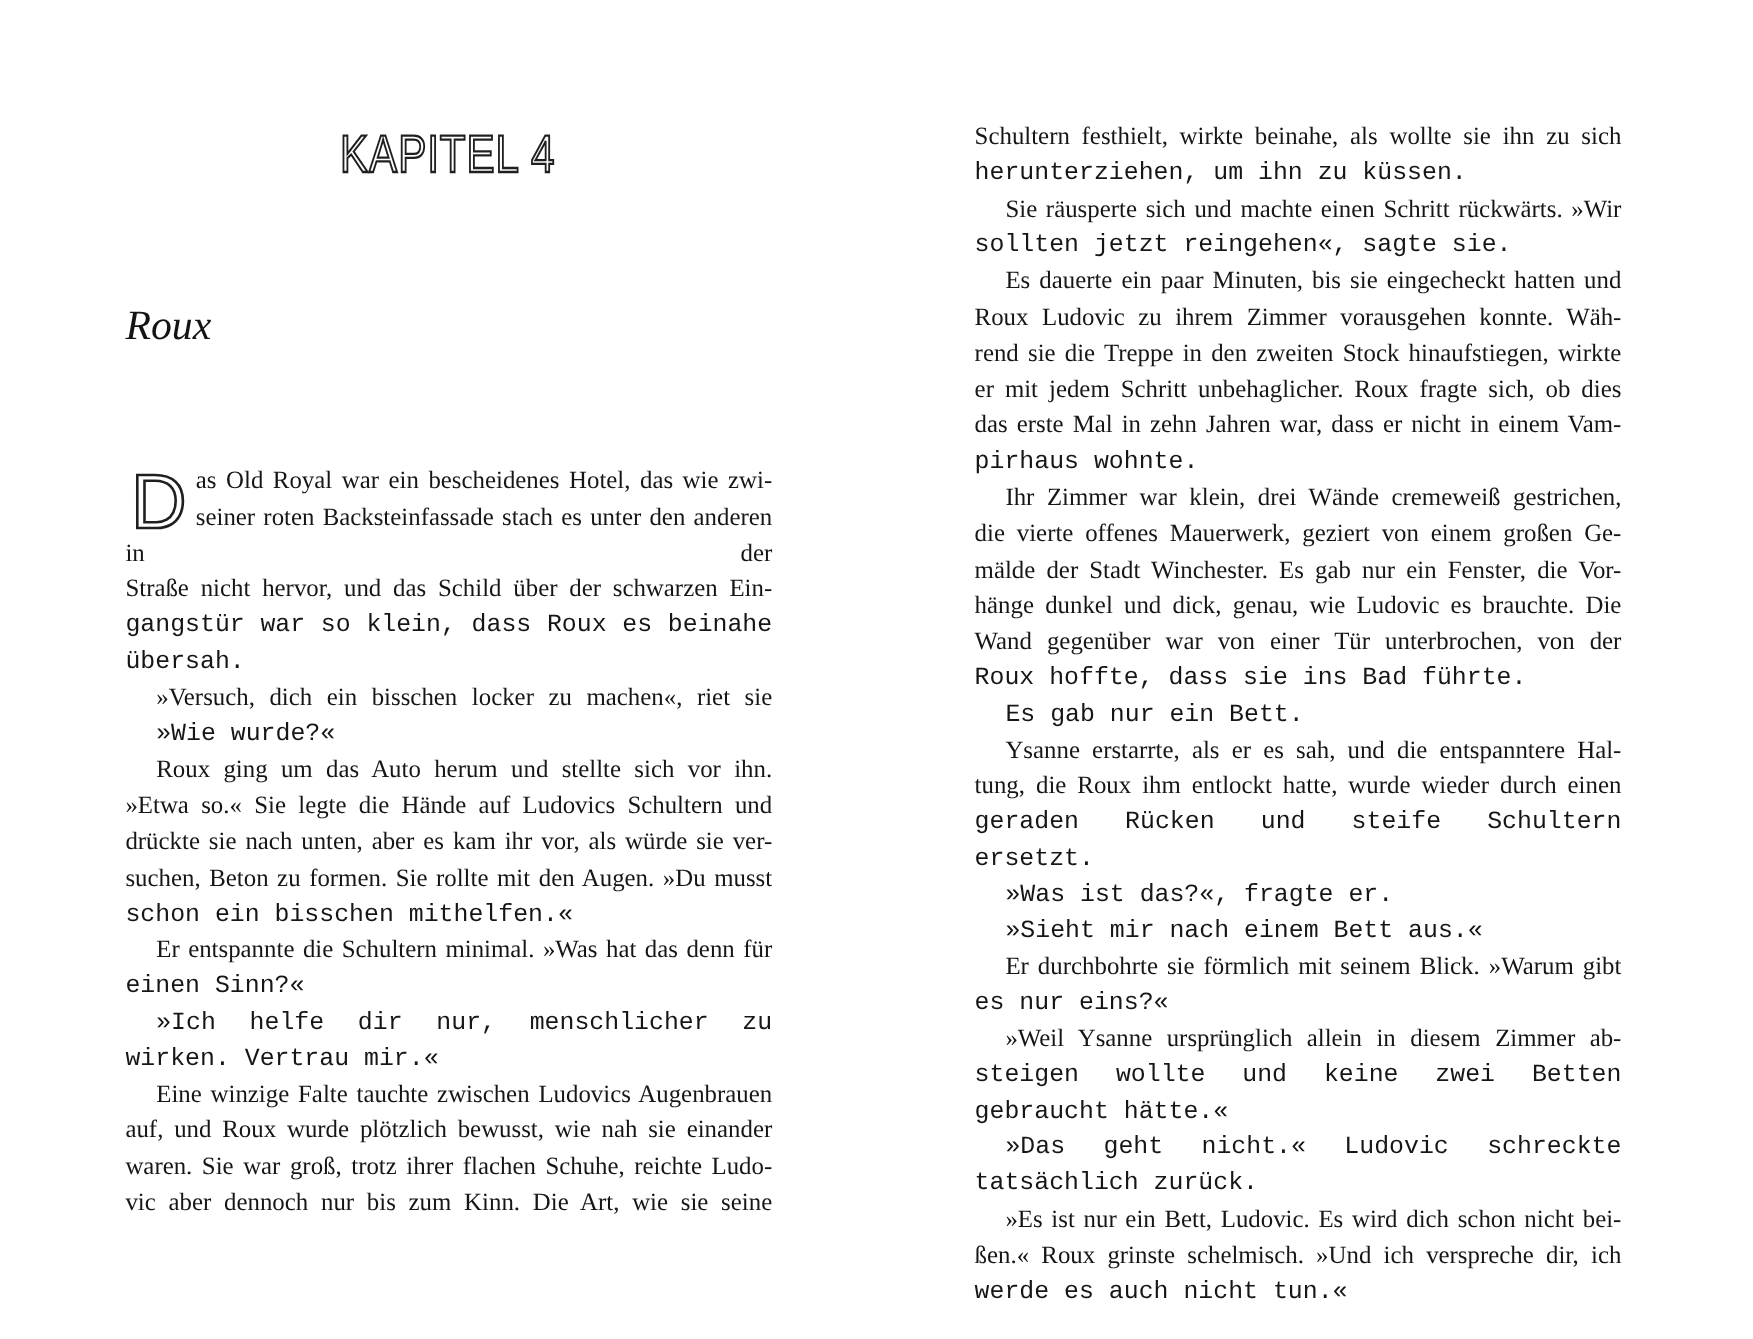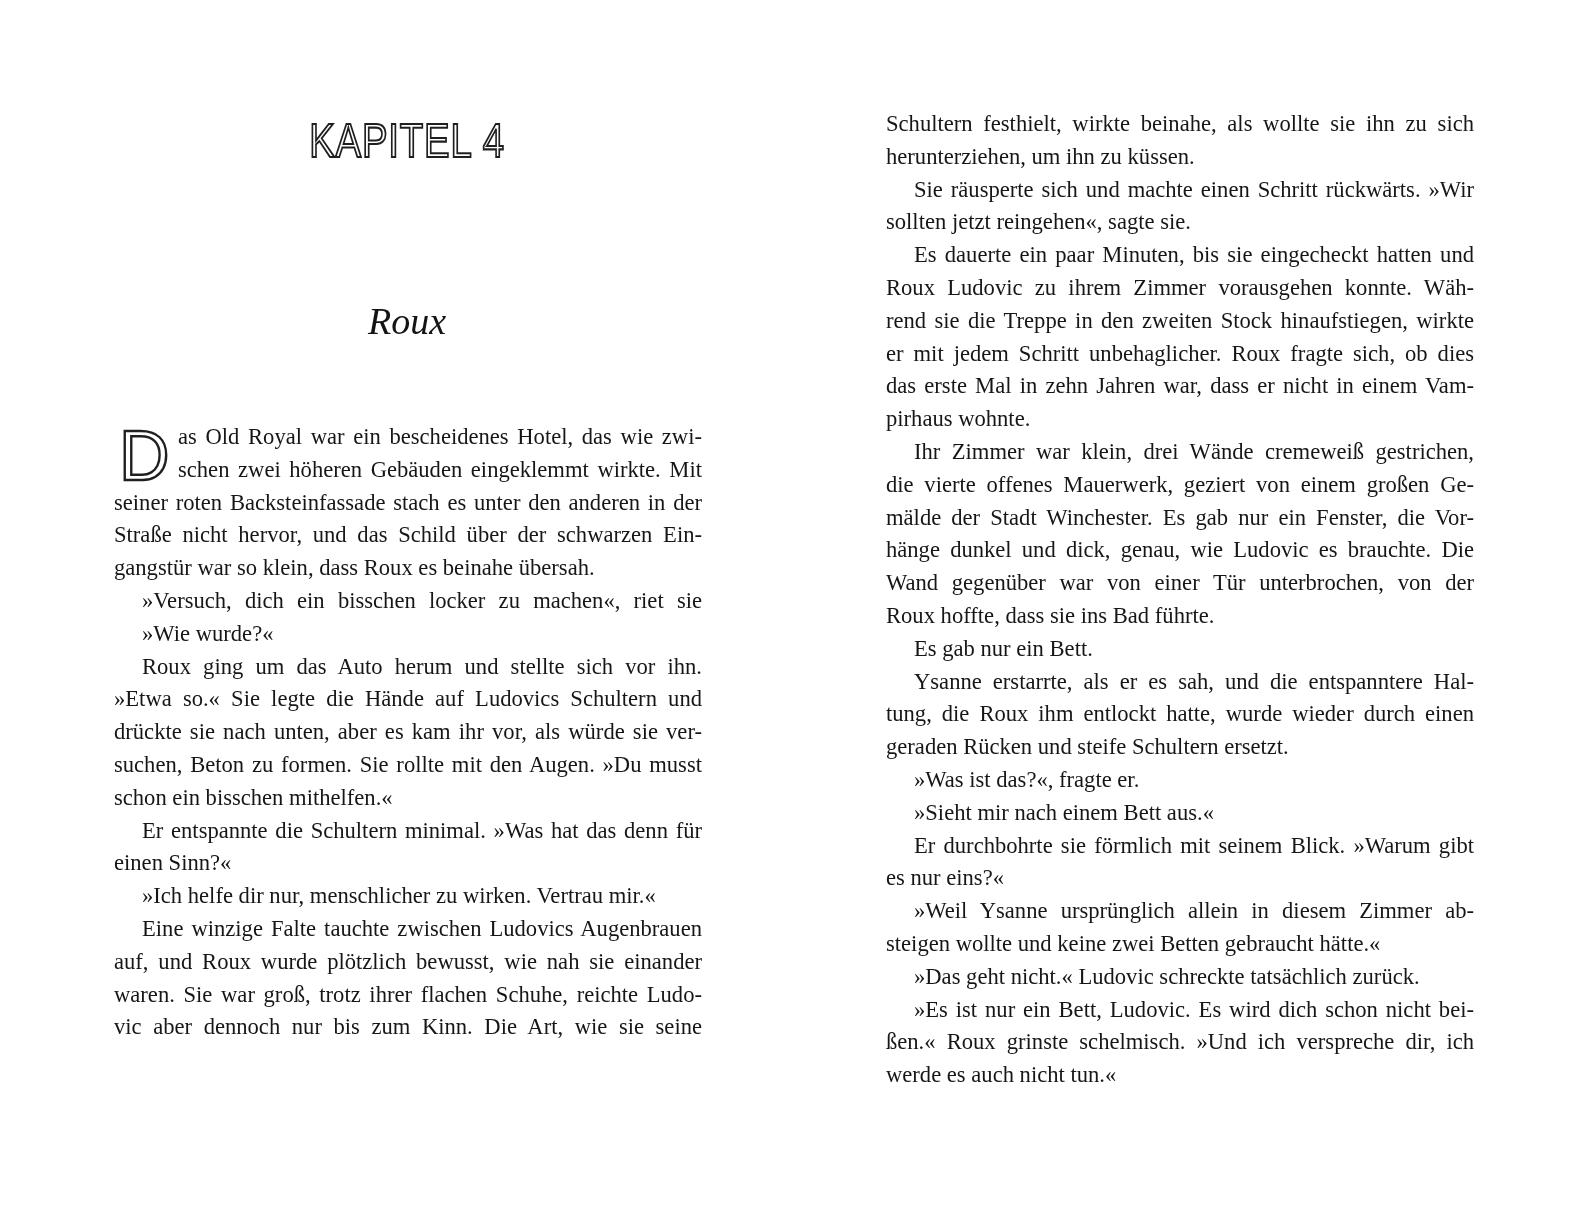--- a/index.html
+++ b/index.html
@@ -32,24 +32,24 @@
     letter-spacing: 1px;
     color: #1a1a1a;
     -webkit-text-fill-color: transparent;
     -webkit-text-stroke: 2.1px #1f1f1f;
     transform: scaleX(0.80);
   }
   
   .chapter-title {
     position: absolute;
     left: 114px;
-    top: 301px;
+    top: 276px;
     width: 586px;
     margin: 0;
-    text-align: center;
+    text-align: left;
     font-family: "Liberation Serif", "DejaVu Serif", serif;
     font-style: italic;
     font-weight: 400;
     font-size: 38px;
     line-height: 40px;
     color: #141414;
   }
   
   .body-col {
     position: absolute;
@@ -59,20 +59,21 @@
     color: #161616;
   }
   .body-col.left  { left: 114px; top: 421px;  }
   .body-col.right { left: 886px; top: 108px;   }
   .line {
     text-align: justify;
     text-align-last: justify;
   }
   .line.end {
     text-align-last: left;
+    font-family: Liberation Mono, monospace;
   }
   .line.indent {
     text-indent: 28px;
   }
   
   .dropcap {
     float: left;
     width: 54px;
     height: 60px;
     padding: 5px 5px 0 5px;
@@ -89,21 +90,20 @@
 <body>
 
 <div class="spread">
 
   <section>
     <h1 class="chapter-heading">KAPITEL 4</h1>
     <h2 class="chapter-title">Roux</h2>
     <div class="body-col left">
       <span class="dropcap">D</span>
     <div class="line">as Old Royal war ein bescheidenes Hotel, das wie zwi-</div>
-        <div class="line">schen zwei höheren Gebäuden eingeklemmt wirkte. Mit</div>
         <div class="line">seiner roten Backsteinfassade stach es unter den anderen in der</div>
         <div class="line">Straße nicht hervor, und das Schild über der schwarzen Ein-</div>
         <div class="line end">gangstür war so klein, dass Roux es beinahe übersah.</div>
         <div class="line indent">»Versuch, dich ein bisschen locker zu machen«, riet sie</div>
         <div class="line indent end">»Wie wurde?«</div>
         <div class="line indent">Roux ging um das Auto herum und stellte sich vor ihn.</div>
         <div class="line">»Etwa so.« Sie legte die Hände auf Ludovics Schultern und</div>
         <div class="line">drückte sie nach unten, aber es kam ihr vor, als würde sie ver-</div>
         <div class="line">suchen, Beton zu formen. Sie rollte mit den Augen. »Du musst</div>
         <div class="line end">schon ein bisschen mithelfen.«</div>

